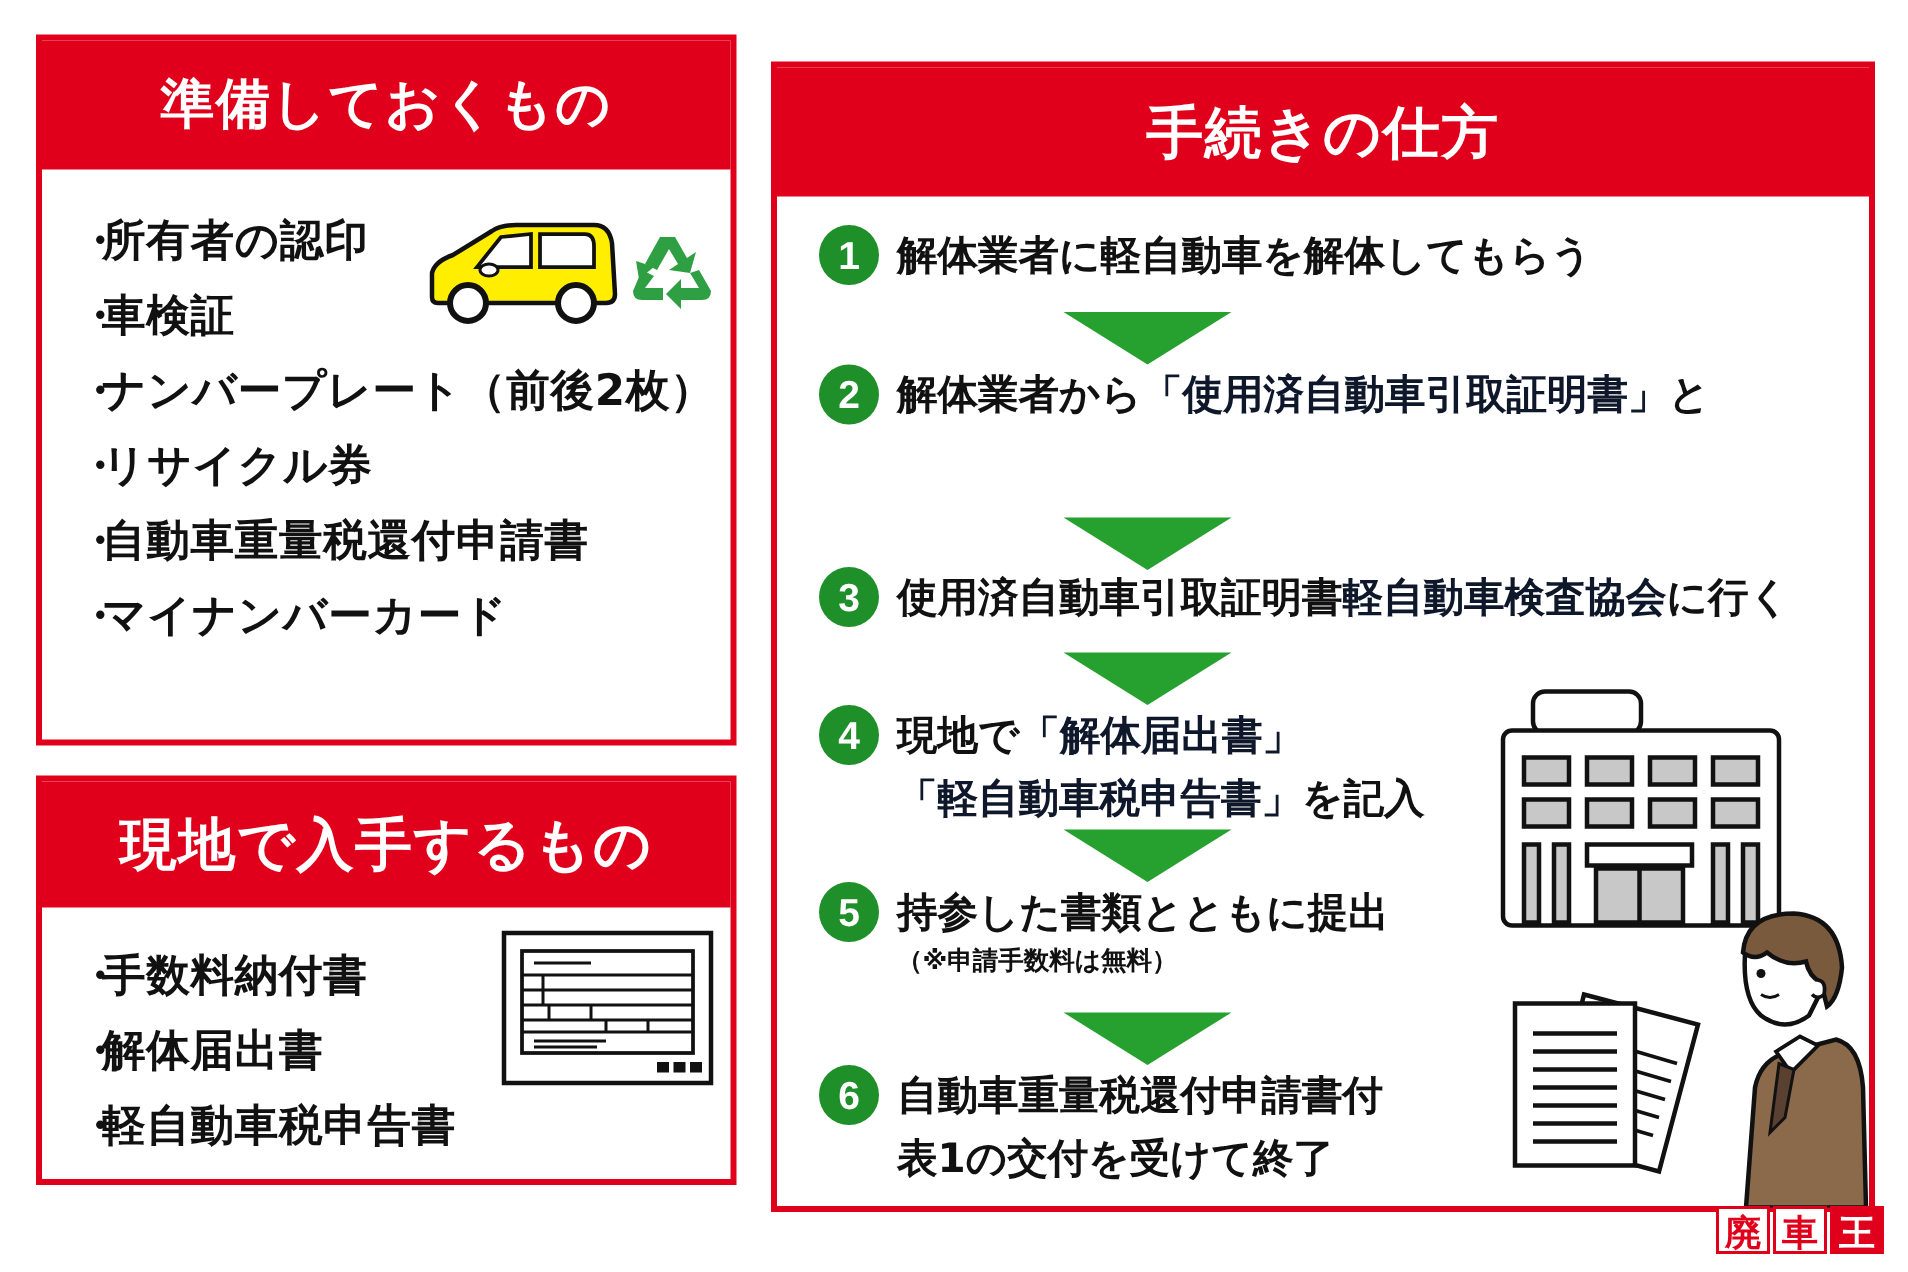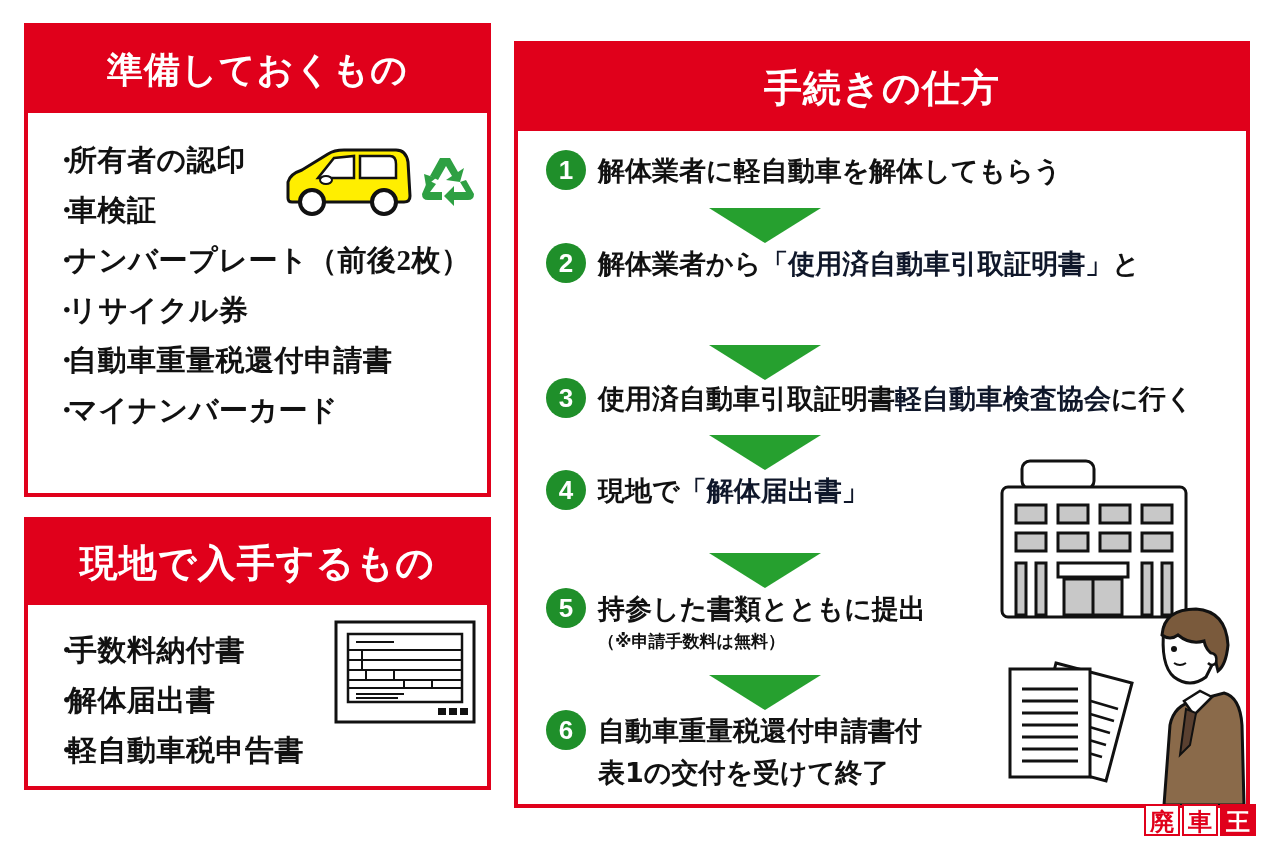--- a/index.html
+++ b/index.html
@@ -34,21 +34,21 @@
   .logo span {
     display:inline-block; width:36px; height:32px; border:2px solid #e0001b; color:#e0001b;
     font-weight:bold; font-size:24px; line-height:32px; text-align:center; box-sizing:border-box;
     background:#fff;
   }
   .logo span.inv { background:#e0001b; color:#fff; }
 </style>
 </head>
 <body>
 
-<div class="box" style="left:24px; top:23px; width:467px; height:474px;font-family:Liberation Serif, serif;">
+<div class="box" style="left:24px; top:23px; width:467px; height:474px;">
   <div class="box-head" style="height:86px; line-height:86px; font-size:36px;">準備しておくもの</div>
   <ul class="list" style="top:108px;">
     <li><span class="dot">・</span><span>所有者の認印</span></li>
     <li><span class="dot">・</span><span>車検証</span></li>
     <li><span class="dot">・</span><span>ナンバープレート（前後2枚）</span></li>
     <li><span class="dot">・</span><span>リサイクル券</span></li>
     <li><span class="dot">・</span><span>自動車重量税還付申請書</span></li>
     <li><span class="dot">・</span><span>マイナンバーカード</span></li>
   </ul>
 
@@ -123,20 +123,21 @@
   <div class="step" style="top:333px;">
     <div class="num">3</div>
     <div class="step-text"><span>使用済自動車引取証明書</span><span class="red">軽自動車検査協会</span><span>に行く</span></div>
   </div>
   <div class="arrow" style="left:191px; top:390px;"></div>
 
   <div class="step" style="top:425px;">
     <div class="num">4</div>
     <div class="step-text">
       <div><span>現地で</span><span class="red">「解体届出書」</span></div>
+      <div><span class="red">「軽自動車税申告書」</span><span>を記入</span></div>
     </div>
   </div>
   <div class="arrow" style="left:191px; top:508px;"></div>
 
   <div class="step" style="top:543px;">
     <div class="num">5</div>
     <div class="step-text">
       <div>持参した書類とともに提出</div>
       <div class="note">（※申請手数料は無料）</div>
     </div>

